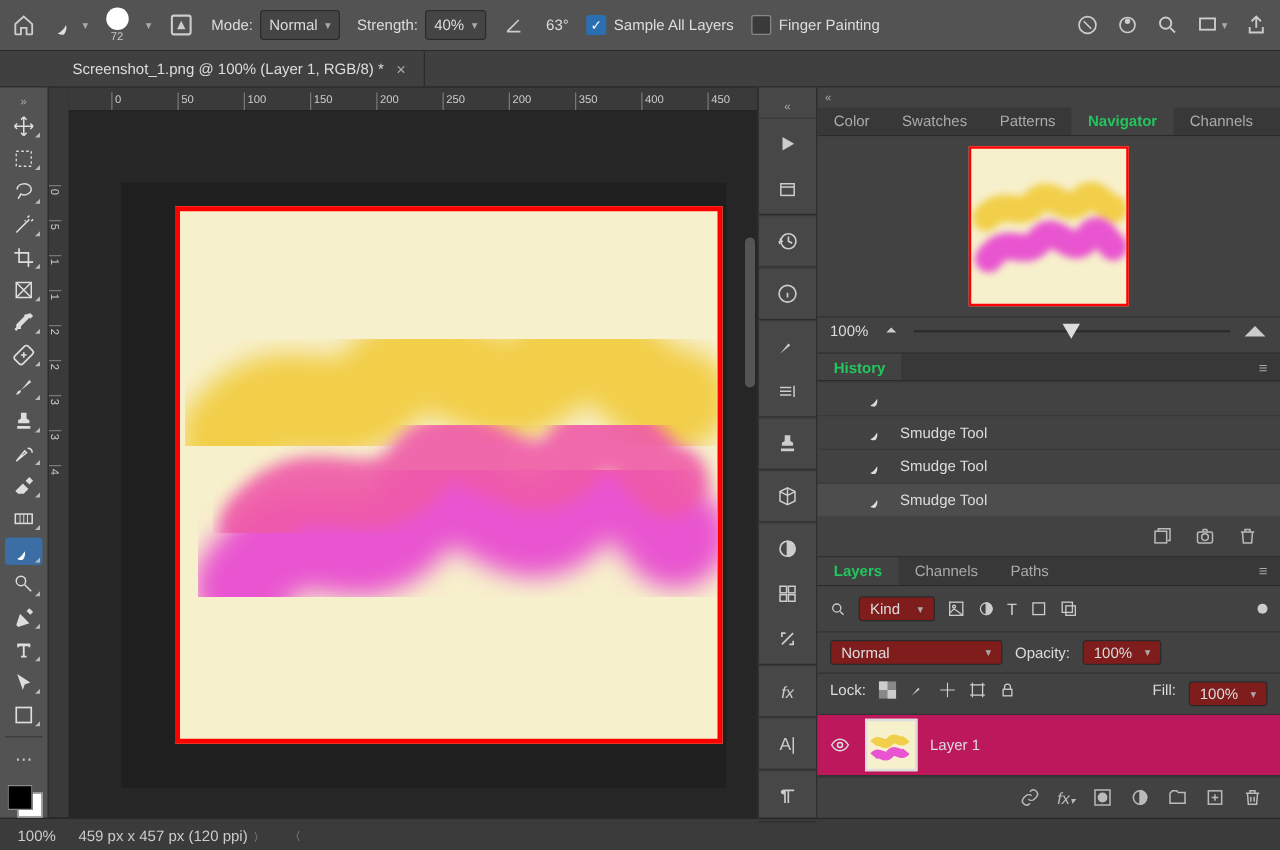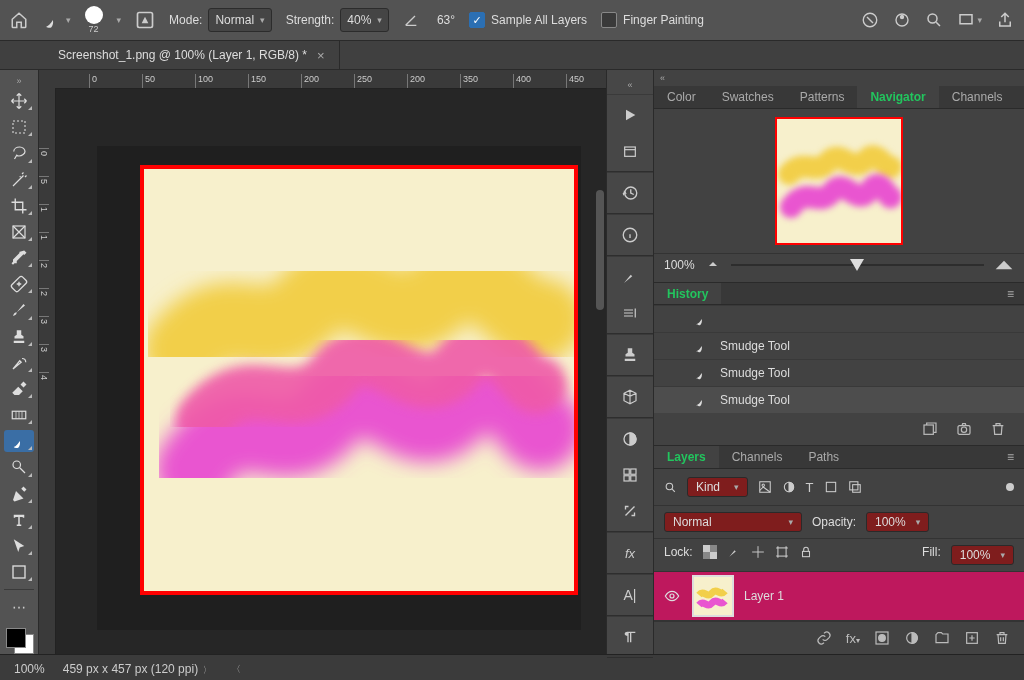--- a/index.html
+++ b/index.html
@@ -670,21 +670,21 @@
             </svg></div>
         <span>Layer 1</span>
       </div>
       <div style="flex:1"></div>
       <div class="lfoot">
         <span class="icn">
             <svg width="16" height="16" viewBox="0 0 24 24" fill="none" stroke="#bbb" stroke-width="1.8">
               <path d="M10 14a5 5 0 0 0 7 0l3-3a5 5 0 0 0-7-7l-1 1M14 10a5 5 0 0 0-7 0l-3 3a5 5 0 0 0 7 7l1-1"></path>
             </svg>
           </span>
-        <span style="color:#bbb;font-size:13px">fx<span style="font-size:8px">▾</span></span>
+        <span style="color:#bbb;font-style:italic;font-size:13px">fx<span style="font-size:8px">▾</span></span>
         <span class="icn">
             <svg width="16" height="16" viewBox="0 0 24 24" fill="none" stroke="#bbb" stroke-width="1.8">
               <rect x="3" y="3" width="18" height="18"></rect>
               <circle cx="12" cy="12" r="5" fill="#bbb"></circle>
             </svg>
           </span>
         <span class="icn">
             <svg width="16" height="16" viewBox="0 0 24 24" fill="none" stroke="#bbb" stroke-width="1.8">
               <circle cx="12" cy="12" r="8"></circle>
               <path d="M12 4a8 8 0 0 1 0 16z" fill="#bbb"></path>

